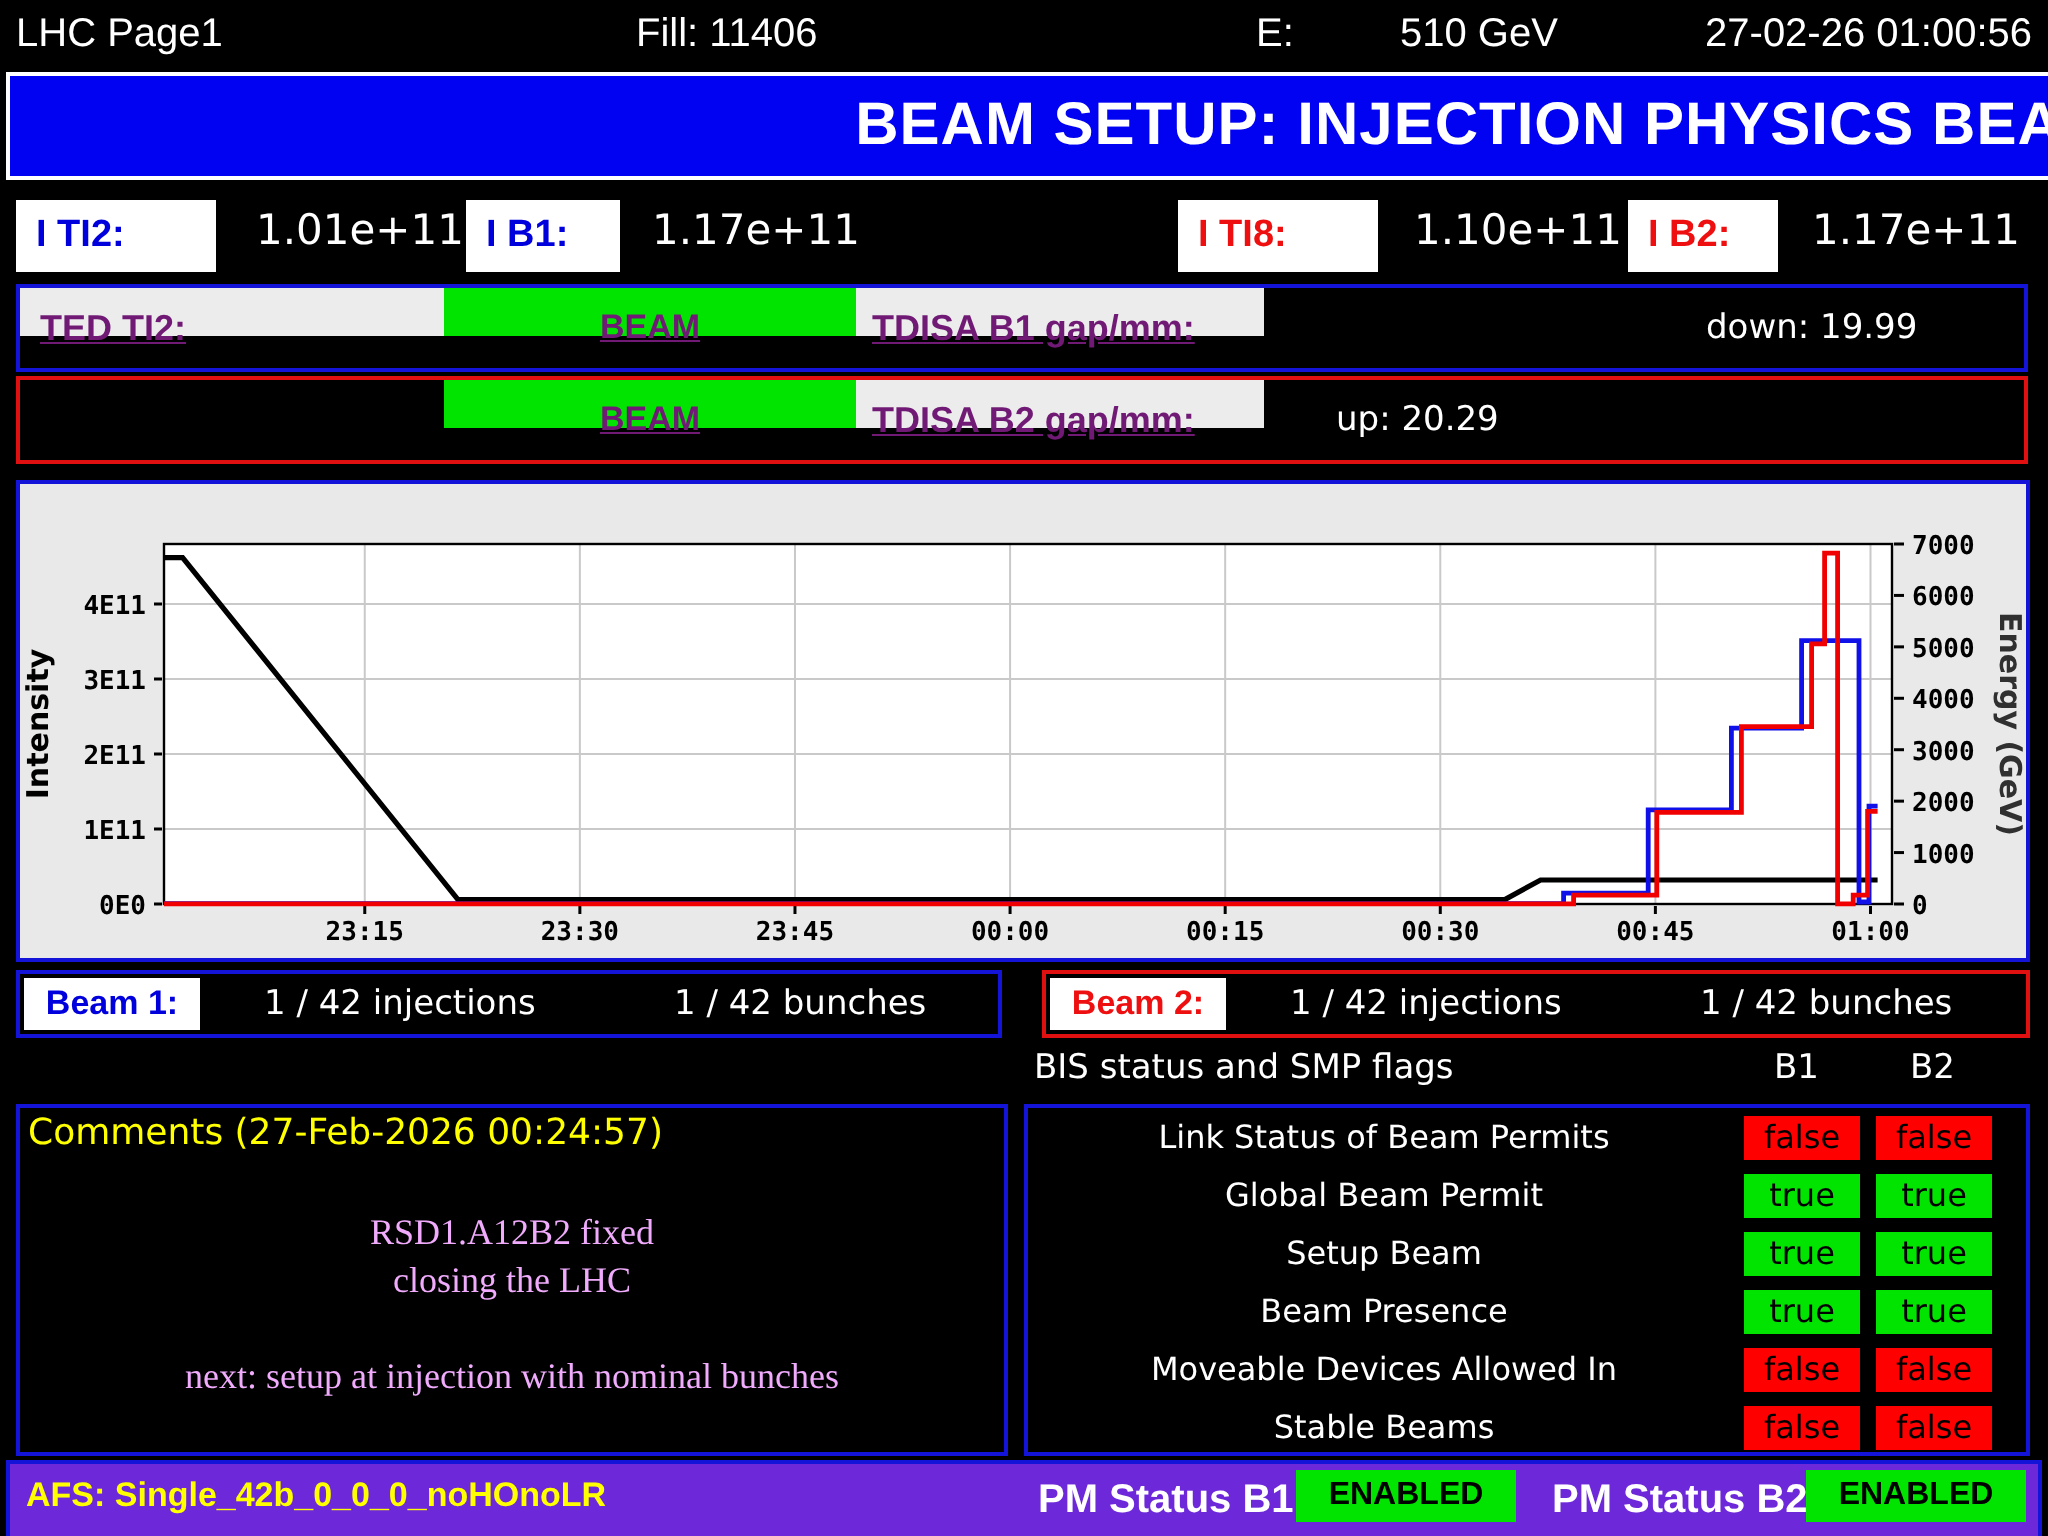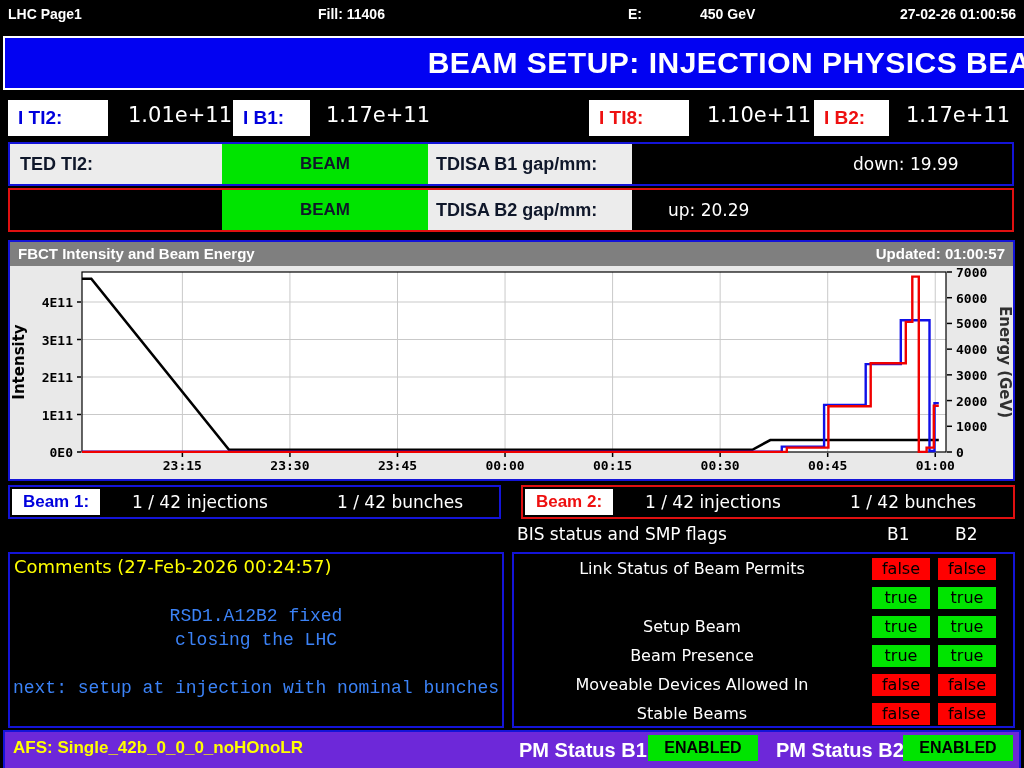--- a/index.html
+++ b/index.html
@@ -2,38 +2,38 @@
 <html><head>
 <meta charset="utf-8">
 <style>
   html,body{margin:0;padding:0;background:#000;}
   #page{position:relative;width:1024px;height:768px;background:#000;overflow:hidden;
         font-family:"Liberation Sans",sans-serif;color:#fff;}
   .abs{position:absolute;}
 
   
   #topbar{left:0;top:0;width:1024px;height:34px;background:#000;}
-  #topbar .t{top:6px;font-size:14px;font-weight:bold;white-space:nowrap;}
+  #topbar .t{top:6px;font-size:20px;font-weight:normal;white-space:nowrap;}
 
   
   #banner{left:3px;top:36px;width:1014px;height:50px;background:#0202f2;border:2px solid #fff;
           text-align:center;padding-left:230px;}
   #banner .title{font-size:30px;font-weight:bold;line-height:50px;letter-spacing:0.5px;}
 
   
   .ibox{top:100px;height:36px;background:#ffffff;font-weight:bold;font-size:19px;
         line-height:36px;padding-left:10px;box-sizing:border-box;}
   .ival{top:103px;font-family:"DejaVu Sans",sans-serif;font-size:21px;white-space:nowrap;}
   .c-blue{color:#0000dd;} .c-red{color:#ee1010;}
 
   
   .tedrow{left:8px;width:1006px;height:44px;background:#000;box-sizing:border-box;}
   .b-blue{border:2px solid #1414d8;} .b-red{border:2px solid #e01010;}
-  .tedrow .cell{position:absolute;top:0;height:40px;line-height:40px;font-weight:bold;
-                font-size:18px;color:#0f172a;box-sizing:border-box;}
+  .tedrow .cell{position:absolute;top:0;height:24px;line-height:40px;font-weight:bold;
+                font-size:18px;color:#701a75;box-sizing:border-box;text-decoration:underline;}
   .cell.lab{background:#ececec;padding-left:10px;}
   .cell.beam{background:#00e400;text-align:center;font-size:17px;}
   .updown{position:absolute;top:0;height:40px;line-height:40px;color:#fff;
           font-family:"DejaVu Sans",sans-serif;font-size:17px;white-space:nowrap;}
 
   
   #chartpanel{left:8px;top:240px;width:1007px;height:241px;border:2px solid #1414d8;
               background:#e9e9e9;box-sizing:border-box;}
   #charthead{position:absolute;left:0;top:0;width:1003px;height:24px;background:#7f7f7f;}
   #charthead .t{position:absolute;top:3px;font-size:15px;font-weight:bold;color:#fff;white-space:nowrap;}
@@ -58,41 +58,41 @@
   .flag{position:absolute;top:3px;width:58px;height:22px;line-height:22px;text-align:center;
         color:#000;font-family:"DejaVu Sans",sans-serif;font-size:16px;}
   .flag[data-val="true"]{background:#00e400;}
   .flag[data-val="false"]{background:#ff0000;}
 
   
   #comments{left:8px;top:552px;width:496px;height:176px;border:2px solid #1414d8;
             background:#000;box-sizing:border-box;}
   #comments .title{position:absolute;left:4px;top:2px;color:#ffff00;
                    font-family:"DejaVu Sans",sans-serif;font-size:18px;}
-  #comments .line{position:absolute;left:0;width:492px;text-align:center;color:#3b82f6;
-                  font-family:Liberation Mono, monospace;font-size:18px;white-space:nowrap;}
+  #comments .line{position:absolute;left:0;width:492px;text-align:center;color:#f0abfc;
+                  font-family:Liberation Serif, serif;font-size:18px;white-space:nowrap;}
 
   
   #bottombar{left:3px;top:730px;width:1018px;height:40px;border:2px solid #1414d8;
              background:#6d28d9;box-sizing:border-box;}
   #bottombar .afs{position:absolute;left:8px;top:6px;color:#ffff00;font-weight:bold;font-size:17px;}
   #bottombar .pmlab{position:absolute;top:7px;color:#fff;font-size:20px;font-weight:bold;white-space:nowrap;}
   .pmbadge{position:absolute;top:3px;width:110px;height:26px;background:#00e400;color:#000;
            font-weight:bold;font-size:16px;text-align:center;line-height:26px;}
 </style>
 </head>
 <body>
 
 <div id="page">
 
   <div class="abs" id="topbar">
     <div class="abs t" style="left:8px;">LHC Page1</div>
     <div class="abs t" style="left:318px;">Fill: 11406</div>
     <div class="abs t" style="left:628px;">E:</div>
-    <div class="abs t" style="left:700px;">450 GeV</div>
+    <div class="abs t" style="left:700px;">510 GeV</div>
     <div class="abs t" style="right:8px;">27-02-26 01:00:56</div>
   </div>
 
   <div class="abs" id="banner">
     <div class="title">BEAM SETUP: INJECTION PHYSICS BEAM</div>
   </div>
 
   <div>
     <div class="abs ibox c-blue" style="left:8px;width:100px;">I TI2:</div>
     <div class="abs ival" style="left:128px;">1.01e+11</div>
@@ -112,24 +112,20 @@
   </div>
 
   <div class="abs tedrow b-red" style="top:188px;">
     <div class="cell beam" style="left:212px;width:206px;">BEAM</div>
     <div class="cell lab" style="left:418px;width:204px;padding-left:8px;">TDISA B2 gap/mm:</div>
     <div class="updown" style="left:658px;">up:  20.29</div>
     <div class="updown" style="left:843px;margin-top:40px;">down:  20.19</div>
   </div>
 
   <div class="abs" id="chartpanel">
-    <div id="charthead">
-      <div class="t" style="left:8px;">FBCT Intensity and Beam Energy</div>
-      <div class="t" style="right:8px;">Updated: 01:00:57</div>
-    </div>
     <svg id="chartsvg" width="1003" height="211" viewBox="0 0 1003 211">
         <rect x="72" y="6" width="864" height="180" fill="#ffffff"></rect>
         <line x1="172.3817427385892" y1="6" x2="172.3817427385892" y2="186" stroke="#c9c9c9" stroke-width="1"></line>
         <line x1="279.9336099585062" y1="6" x2="279.9336099585062" y2="186" stroke="#c9c9c9" stroke-width="1"></line>
         <line x1="387.4854771784232" y1="6" x2="387.4854771784232" y2="186" stroke="#c9c9c9" stroke-width="1"></line>
         <line x1="495.0373443983402" y1="6" x2="495.0373443983402" y2="186" stroke="#c9c9c9" stroke-width="1"></line>
         <line x1="602.5892116182573" y1="6" x2="602.5892116182573" y2="186" stroke="#c9c9c9" stroke-width="1"></line>
         <line x1="710.1410788381743" y1="6" x2="710.1410788381743" y2="186" stroke="#c9c9c9" stroke-width="1"></line>
         <line x1="817.6929460580914" y1="6" x2="817.6929460580914" y2="186" stroke="#c9c9c9" stroke-width="1"></line>
         <line x1="925.2448132780083" y1="6" x2="925.2448132780083" y2="186" stroke="#c9c9c9" stroke-width="1"></line>
@@ -205,20 +201,21 @@
     <div class="t" style="left:443px;">B2</div>
   </div>
 
   <div class="abs" id="flagsbox">
     <div class="flagrow" style="top:1px;">
       <div class="lbl">Link Status of Beam Permits</div>
       <div class="flag" style="left:358px;" data-val="false">false</div>
       <div class="flag" style="left:424px;" data-val="false">false</div>
     </div>
     <div class="flagrow" style="top:30px;">
+      <div class="lbl">Global Beam Permit</div>
       <div class="flag" style="left:358px;" data-val="true">true</div>
       <div class="flag" style="left:424px;" data-val="true">true</div>
     </div>
     <div class="flagrow" style="top:59px;">
       <div class="lbl">Setup Beam</div>
       <div class="flag" style="left:358px;" data-val="true">true</div>
       <div class="flag" style="left:424px;" data-val="true">true</div>
     </div>
     <div class="flagrow" style="top:88px;">
       <div class="lbl">Beam Presence</div>

